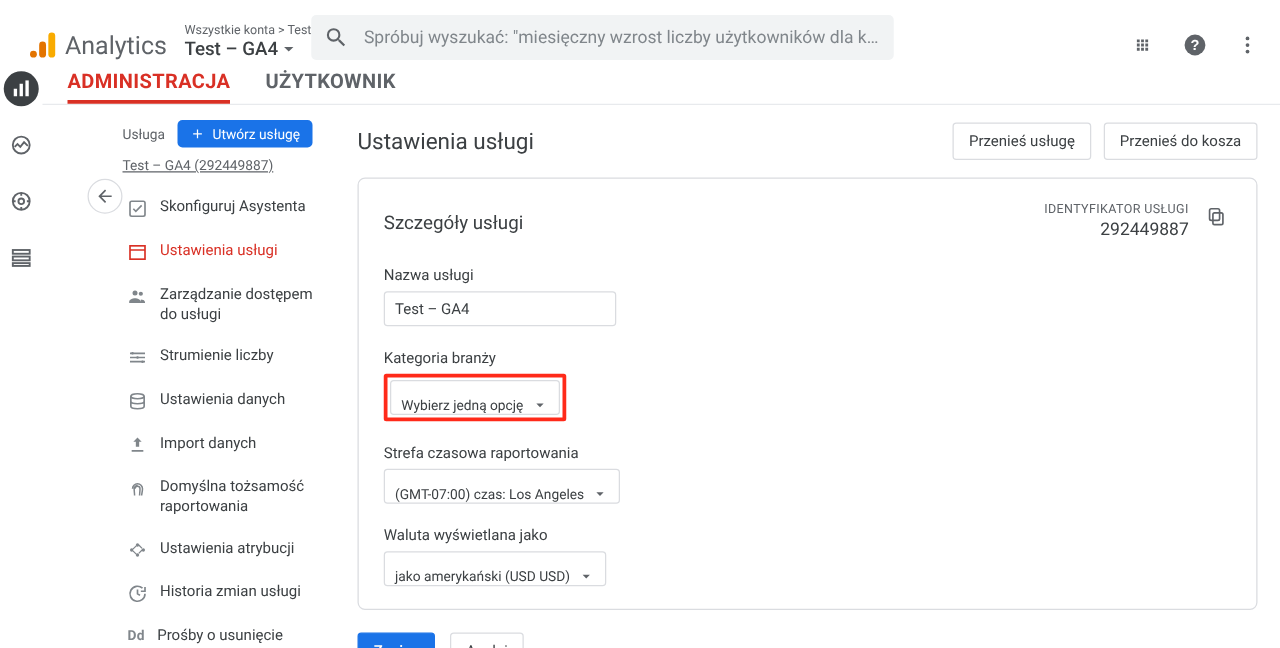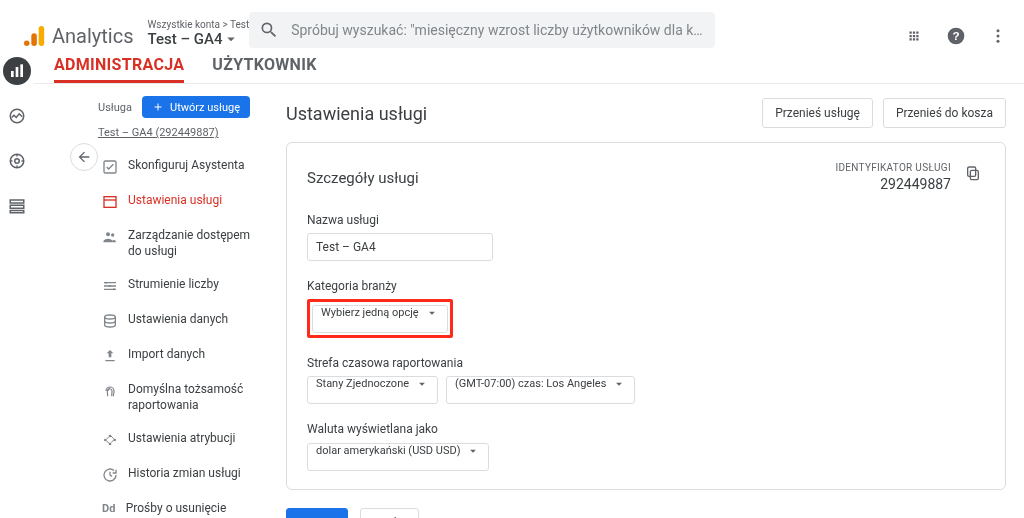--- a/index.html
+++ b/index.html
@@ -65,21 +65,21 @@
   .card-head{display:flex;justify-content:space-between;align-items:center;}
   .card-head h2{font-size:15px;font-weight:400;margin:0;}
   .prop-id{text-align:right;display:flex;align-items:flex-start;gap:10px;}
   .prop-id .lbl{font-size:10px;color:var(--text-light);letter-spacing:.3px;}
   .prop-id .val{font-size:14px;color:var(--text);}
   .prop-id .cols{display:flex;flex-direction:column;align-items:flex-end;line-height:1.4;}
 
   .field{margin-top:18px;}
   .field-label{font-size:12px;color:var(--text);margin-bottom:6px;}
   .text-input{display:flex;align-items:center;width:186px;height:28px;border:1px solid var(--border);border-radius:3px;padding:0 8px;font-size:12px;}
-  .select-chip{display:inline-flex;align-items:flex-start;height:28px;border:1px solid var(--border);border-radius:3px;padding:0 8px;font-size:11px;color:var(--text);cursor:pointer;gap:6px;background:#fff;}
+  .select-chip{display:inline-flex;align-items:flex-end;height:28px;border:1px solid var(--border);border-radius:3px;padding:0 8px;font-size:11px;color:var(--text);cursor:pointer;gap:6px;background:#fff;}
   .select-chip .caret{color:#5f6368;}
   .row-chips{display:flex;gap:8px;}
 
   .highlight{display:inline-block;padding:2px;border:3px solid #ff2a1a;border-radius:2px;}
 
   .footer-actions{display:flex;gap:12px;margin-top:8px;}
 </style>
 </head>
 <body>
 
@@ -307,38 +307,32 @@
                   <path fill="currentColor" d="M7 10l5 5 5-5z"></path>
                 </svg>
             </div>
           </div>
         </div>
 
         <div class="field">
           <div class="field-label">Strefa czasowa raportowania</div>
           <div class="row-chips">
             <div class="select-chip">
-              <span>Stany Zjednoczone</span>
-              <svg class="caret" width="14" height="14" viewBox="0 0 24 24">
-                  <path fill="currentColor" d="M7 10l5 5 5-5z"></path>
-                </svg>
-            </div>
-            <div class="select-chip">
               <span>(GMT-07:00) czas: Los Angeles</span>
               <svg class="caret" width="14" height="14" viewBox="0 0 24 24">
                   <path fill="currentColor" d="M7 10l5 5 5-5z"></path>
                 </svg>
             </div>
           </div>
         </div>
 
         <div class="field">
           <div class="field-label">Waluta wyświetlana jako</div>
           <div class="select-chip">
-            <span>dolar amerykański (USD USD)</span>
+            <span>jako amerykański (USD USD)</span>
             <svg class="caret" width="14" height="14" viewBox="0 0 24 24">
                 <path fill="currentColor" d="M7 10l5 5 5-5z"></path>
               </svg>
           </div>
         </div>
       </div>
 
       <div class="footer-actions">
         <div class="btn primary">Zapisz</div>
         <div class="btn">Anuluj</div>

